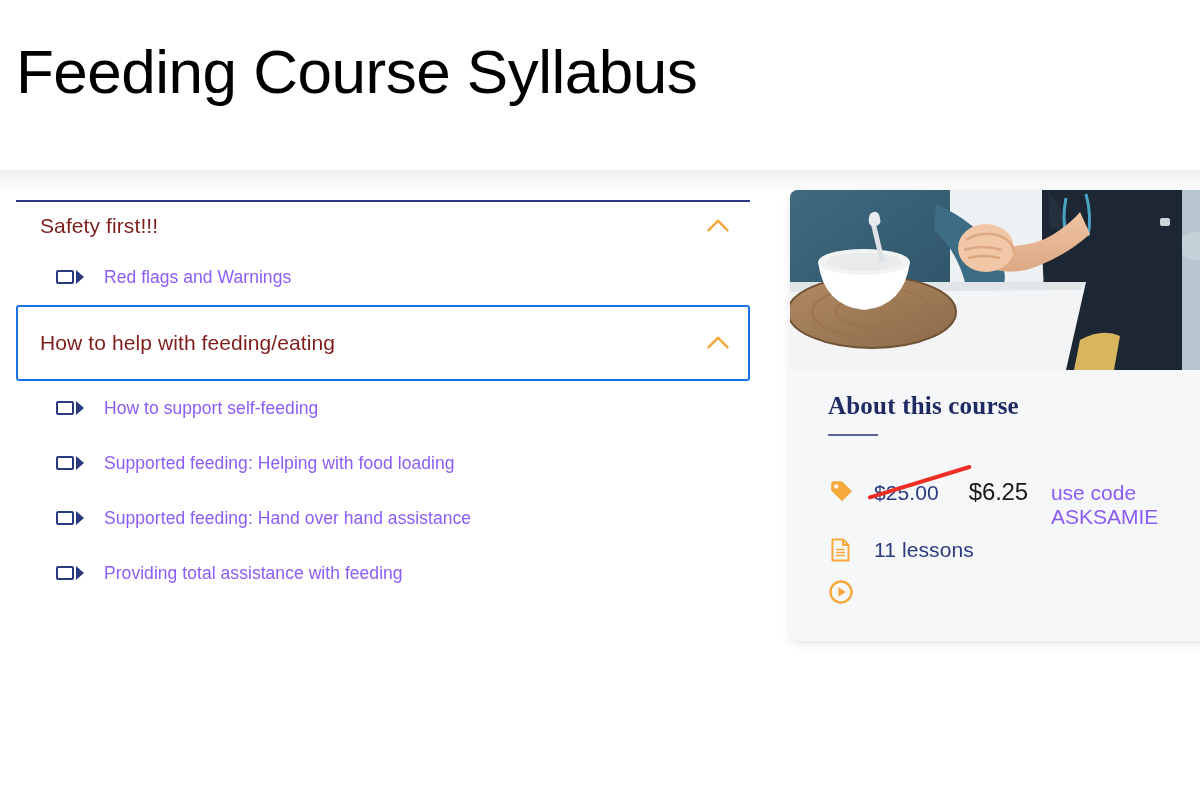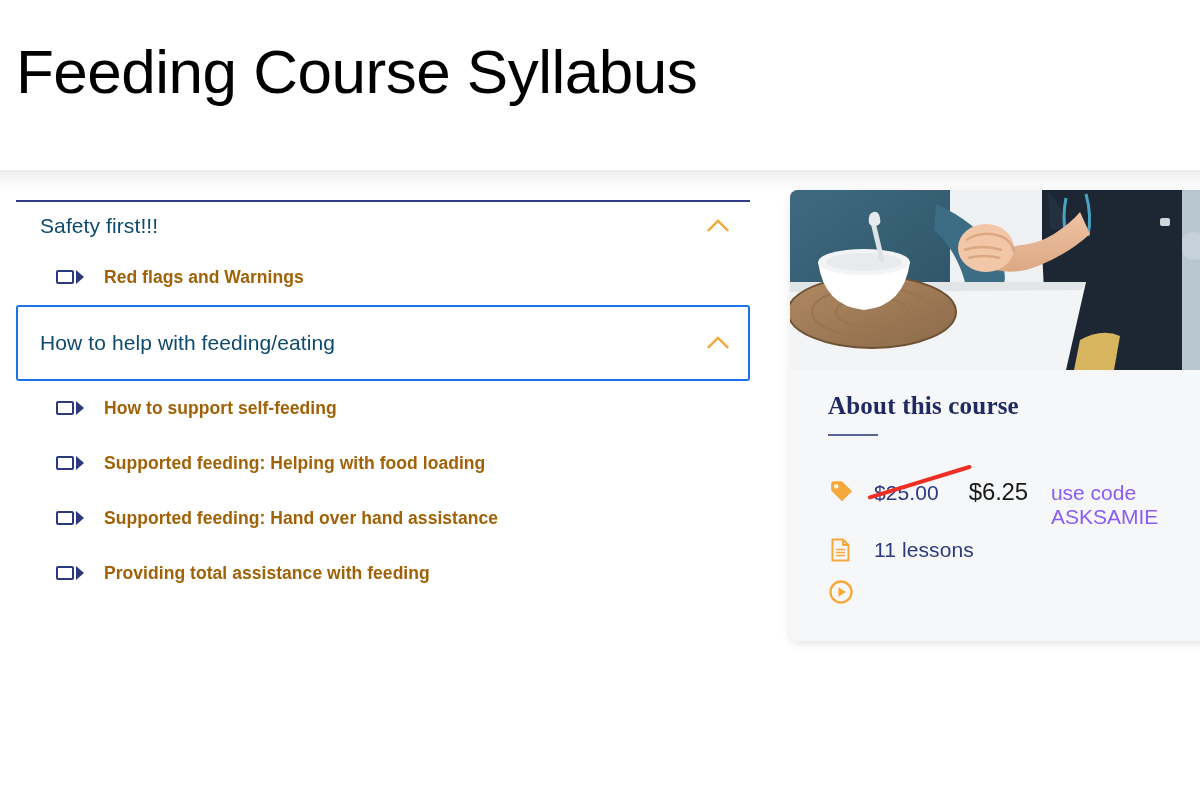--- a/index.html
+++ b/index.html
@@ -78,21 +78,21 @@
     border: 2px solid transparent;
     border-radius: 3px;
   }
   .section-header.focused {
     border: 2px solid #1a73e8;
     height: 76px;
   }
   .section-title {
     font-size: 21px;
     font-weight: 500;
-    color: #0c4a6e;
+    color: #7f1d1d;
     letter-spacing: 0.1px;
   }
   .chevron {
     display: inline-block;
     width: 26px;
     height: 26px;
     position: relative;
   }
   .chevron::before {
     content: "";
@@ -114,22 +114,22 @@
   }
   .lesson {
     display: flex;
     align-items: center;
     height: 55px;
     padding-left: 40px;
     box-sizing: border-box;
   }
   .lesson-label {
     font-size: 17.5px;
-    color: #a16207;
-    font-weight: 700;
+    color: #8b5cf6;
+    font-weight: 400;
     letter-spacing: 0.05px;
   }
 
   
   .vid-icon {
     position: relative;
     width: 30px;
     height: 18px;
     margin-right: 18px;
     flex: 0 0 auto;

